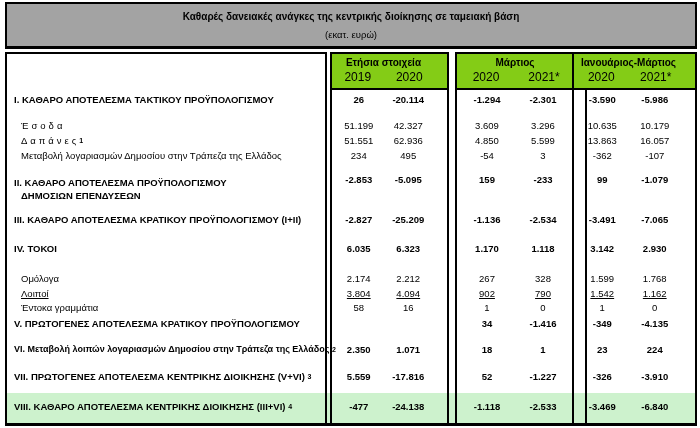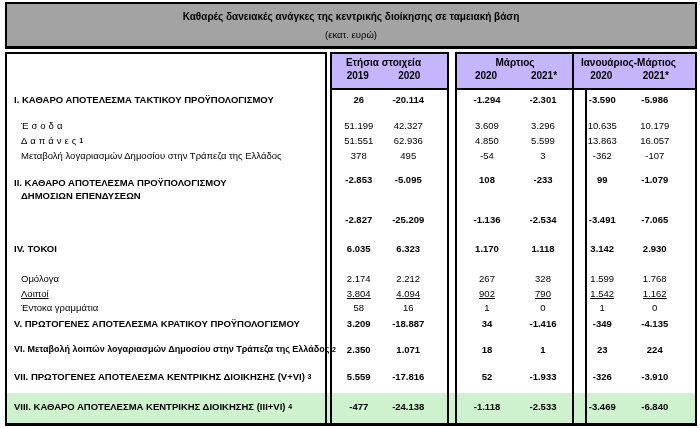--- a/index.html
+++ b/index.html
@@ -24,26 +24,26 @@
   .box{
     position:absolute;top:0;height:374px;box-sizing:border-box;
     border:2px solid #000;border-bottom-width:3px;background:transparent;z-index:1;
   }
   .label-box{left:0;width:322px;}
   .box-annual{left:325px;width:119px;}
   .box-march{left:450px;width:132px;}
   .box-janmar{left:567px;width:125px;}
 
   .hdr{
-    position:absolute;top:0;left:0;right:0;height:36px;background:#c4b5fd;
+    position:absolute;top:0;left:0;right:0;height:36px;background:#84cc16;
     border-bottom:2px solid #000;box-sizing:border-box;padding-right:12px;
   }
   .hdr .glabel{text-align:center;font-weight:bold;font-size:10px;padding-top:3px;}
   .hdr .yrs{display:flex;margin-top:2px;}
-  .hdr .yrs span{width:50%;text-align:center;font-weight:bold;font-size:10px;}
+  .hdr .yrs span{width:50%;text-align:center;font-weight:normal;font-size:12px;}
 
   
   .r-i{top:36px;height:18px;}
   .r-esoda{top:64px;height:15px;}
   .r-dapanes{top:79px;height:15px;}
   .r-metavoli{top:94px;height:15px;}
   .r-ii{top:120px;height:30px;}
   .r-iii{top:156px;height:18px;}
   .r-iv{top:186px;height:16px;}
   .r-entoka{top:202px;height:15px;margin-top:44px;}
@@ -96,20 +96,23 @@
         <span>Δαπάνες</span>
         <sup>1</sup>
       </div>
     <div class="lrow r-metavoli ind">
         <span>Μεταβολή λογαριασμών Δημοσίου στην Τράπεζα της Ελλάδος</span>
       </div>
     <div class="lrow r-ii b two">
       <div>II. ΚΑΘΑΡΟ ΑΠΟΤΕΛΕΣΜΑ ΠΡΟΫΠΟΛΟΓΙΣΜΟΥ</div>
       <div style="padding-left:7px;">ΔΗΜΟΣΙΩΝ ΕΠΕΝΔΥΣΕΩΝ</div>
     </div>
+    <div class="lrow r-iii b">
+        <span>III. ΚΑΘΑΡΟ ΑΠΟΤΕΛΕΣΜΑ ΚΡΑΤΙΚΟΥ ΠΡΟΫΠΟΛΟΓΙΣΜΟΥ (I+II)</span>
+      </div>
     <div class="lrow r-iv b">
         <span>IV. ΤΟΚΟΙ</span>
       </div>
     <div class="lrow r-entoka ind">
         <span>Έντοκα γραμμάτια</span>
       </div>
     <div class="lrow r-omologa ind">
         <span>Ομόλογα</span>
       </div>
     <div class="lrow r-loipoi ind">
@@ -137,21 +140,21 @@
       </div>
     <div class="vrow r-esoda">
         <span class="num">51.199</span>
         <span class="num">42.327</span>
       </div>
     <div class="vrow r-dapanes">
         <span class="num">51.551</span>
         <span class="num">62.936</span>
       </div>
     <div class="vrow r-metavoli">
-        <span class="num">378</span>
+        <span class="num">234</span>
         <span class="num">495</span>
       </div>
     <div class="vrow r-ii b">
         <span class="num">-2.853</span>
         <span class="num">-5.095</span>
       </div>
     <div class="vrow r-iii b">
         <span class="num">-2.827</span>
         <span class="num">-25.209</span>
       </div>
@@ -163,24 +166,20 @@
         <span class="num">58</span>
         <span class="num">16</span>
       </div>
     <div class="vrow r-omologa">
         <span class="num">2.174</span>
         <span class="num">2.212</span>
       </div>
     <div class="vrow r-loipoi">
         <span class="num">3.804</span>
         <span class="num">4.094</span>
-      </div>
-    <div class="vrow r-v b">
-        <span class="num">3.209</span>
-        <span class="num">-18.887</span>
       </div>
     <div class="vrow r-vi b">
         <span class="num">2.350</span>
         <span class="num">1.071</span>
       </div>
     <div class="vrow r-vii b">
         <span class="num">5.559</span>
         <span class="num">-17.816</span>
       </div>
     <div class="vrow r-viii b">
@@ -207,21 +206,21 @@
       </div>
     <div class="vrow r-dapanes">
         <span class="num">4.850</span>
         <span class="num">5.599</span>
       </div>
     <div class="vrow r-metavoli">
         <span class="num">-54</span>
         <span class="num">3</span>
       </div>
     <div class="vrow r-ii b">
-        <span class="num">108</span>
+        <span class="num">159</span>
         <span class="num">-233</span>
       </div>
     <div class="vrow r-iii b">
         <span class="num">-1.136</span>
         <span class="num">-2.534</span>
       </div>
     <div class="vrow r-iv b">
         <span class="num">1.170</span>
         <span class="num">1.118</span>
       </div>
@@ -240,21 +239,21 @@
     <div class="vrow r-v b">
         <span class="num">34</span>
         <span class="num">-1.416</span>
       </div>
     <div class="vrow r-vi b">
         <span class="num">18</span>
         <span class="num">1</span>
       </div>
     <div class="vrow r-vii b">
         <span class="num">52</span>
-        <span class="num">-1.933</span>
+        <span class="num">-1.227</span>
       </div>
     <div class="vrow r-viii b">
         <span class="num">-1.118</span>
         <span class="num">-2.533</span>
       </div>
   </div>
 
   <div class="box box-janmar">
     <div class="hdr">
       <div class="glabel">Ιανουάριος-Μάρτιος</div>

